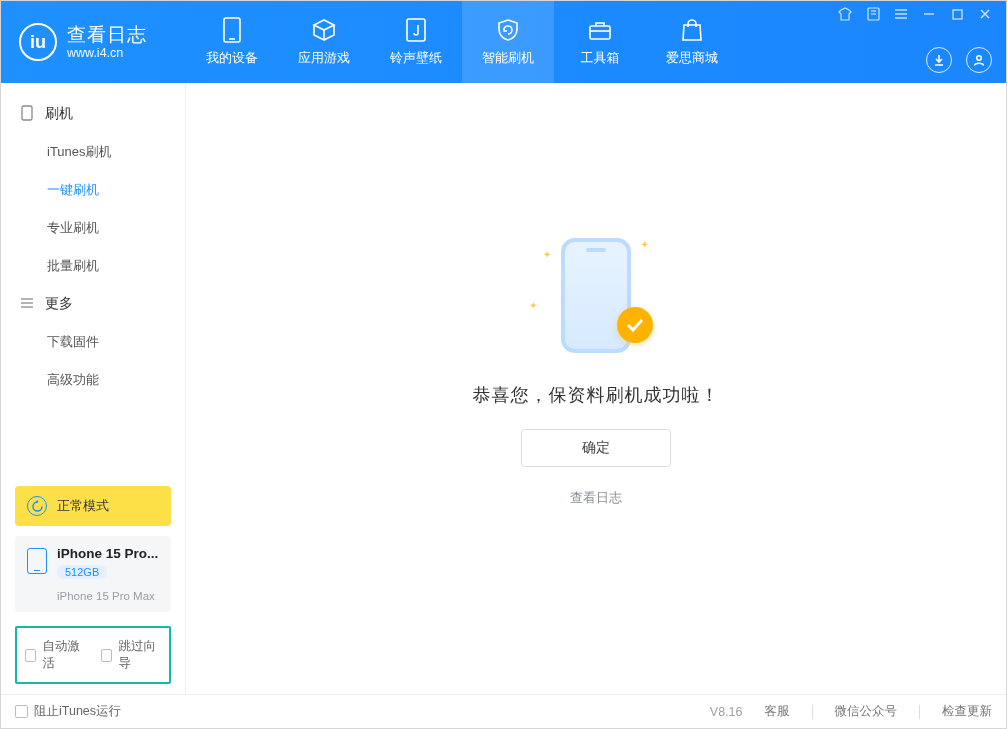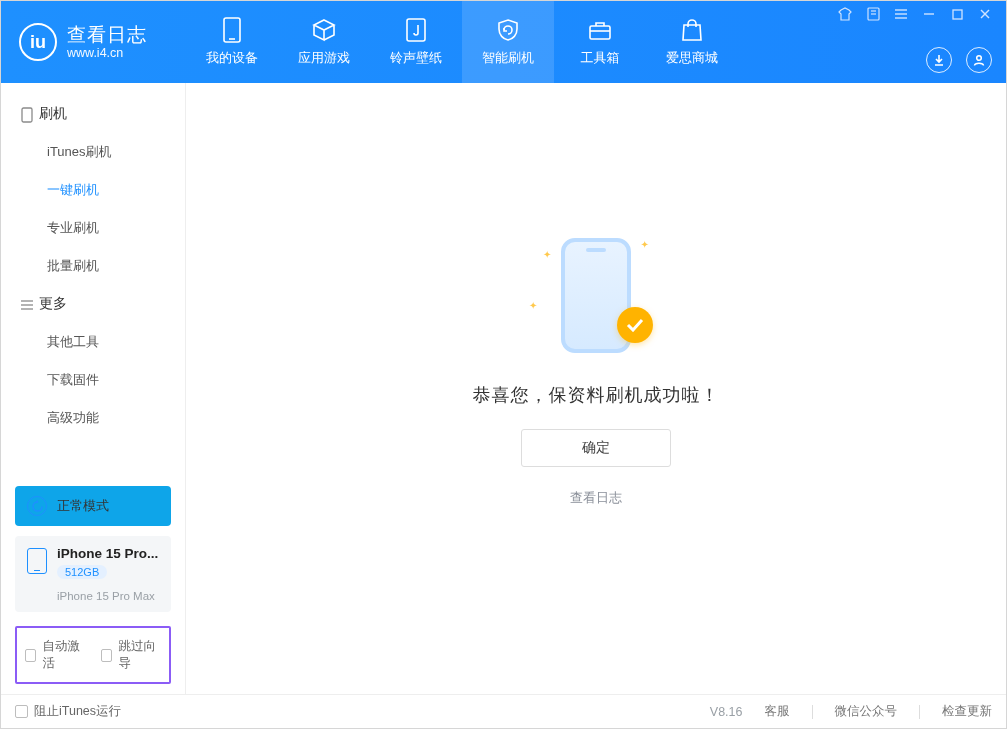--- a/index.html
+++ b/index.html
@@ -22,36 +22,36 @@
   .win-btn { width:14px; height:14px; display:flex; align-items:center; justify-content:center; color:#cfe3ff; cursor:pointer; }
   .win-btn svg { stroke:#cfe3ff; }
   .hdr-btns { display:flex; gap:14px; align-items:center; }
   .circ-btn { width:26px; height:26px; border:1.6px solid rgba(255,255,255,.85); border-radius:50%; display:flex; align-items:center; justify-content:center; cursor:pointer; }
   .circ-btn svg { stroke:#fff; }
   
   .body { flex:1; display:flex; min-height:0; }
   
   .sidebar { width:185px; border-right:1px solid #eee; display:flex; flex-direction:column; }
   .side-top { flex:1; overflow:auto; padding-top:12px; }
-  .grp-head { display:flex; align-items:flex-end; gap:4px; padding:10px 18px; font-size:14px; color:#333; cursor:default; }
+  .grp-head { display:flex; align-items:flex-start; gap:10px; padding:10px 18px; font-size:14px; color:#333; cursor:default; }
   .grp-head .hicon { width:16px; height:16px; display:flex; align-items:center; justify-content:center; color:#8a8a8a; }
   .side-item { padding:10px 18px 10px 46px; font-size:13px; color:#555; cursor:pointer; }
   .side-item.active { color:#1E90FF; }
   .side-bottom { padding:12px 14px 10px; }
-  .status-card { background:#0ea5e9; border-radius:4px; padding:10px 12px; display:flex; align-items:center; gap:10px; margin-bottom:10px; }
+  .status-card { background:#fde047; border-radius:4px; padding:10px 12px; display:flex; align-items:center; gap:10px; margin-bottom:10px; }
   .status-ico { width:20px; height:20px; border:1.5px solid #1E90FF; border-radius:50%; display:flex; align-items:center; justify-content:center; }
   .status-ico svg { stroke:#1E90FF; }
   .status-text { font-size:13px; color:#333; font-weight:500; }
   .device-card { background:#f4f6f8; border-radius:4px; padding:10px 12px; display:flex; gap:10px; }
   .dev-ico { width:20px; height:26px; border:1.5px solid #1E90FF; border-radius:3px; position:relative; margin-top:2px; flex:none; }
   .dev-ico::after { content:""; position:absolute; bottom:2px; left:50%; transform:translateX(-50%); width:6px; height:1.5px; background:#1E90FF; }
   .dev-name { font-size:13.5px; font-weight:600; color:#222; }
   .dev-badge { display:inline-block; margin-top:4px; font-size:11px; color:#1E90FF; background:#e4f0ff; border-radius:9px; padding:1px 8px; }
   .dev-sub { font-size:11.5px; color:#9aa0a6; margin-top:10px; }
-  .opt-box { border:2px solid #8b5cf6; border-radius:2px; padding:10px 8px; margin-top:14px; display:flex; gap:16px; }
+  .opt-box { border:2px solid #14b8a6; border-radius:2px; padding:10px 8px; margin-top:14px; display:flex; gap:16px; }
   .chk { display:flex; align-items:center; gap:6px; font-size:12.5px; color:#666; cursor:pointer; }
   .chk-box { width:13px; height:13px; border:1px solid #bdbdbd; border-radius:2px; background:#fff; }
   
   .main { flex:1; display:flex; flex-direction:column; align-items:center; justify-content:center; gap:22px; padding-bottom:40px; }
   .illus { width:150px; height:130px; position:relative; display:flex; align-items:center; justify-content:center; }
   .phone { width:70px; height:115px; border:4px solid #bcdcff; border-radius:14px; background:linear-gradient(180deg,#e8f3ff,#d6eaff); position:relative; }
   .phone::before { content:""; position:absolute; top:6px; left:50%; transform:translateX(-50%); width:20px; height:4px; background:#bcdcff; border-radius:3px; }
   .check-bubble { position:absolute; right:18px; bottom:18px; width:36px; height:36px; background:#ffb300; border-radius:50%; display:flex; align-items:center; justify-content:center; box-shadow:0 2px 6px rgba(255,179,0,.35); }
   .check-bubble svg { stroke:#fff; stroke-width:3; fill:none; }
   .spark { position:absolute; font-size:10px; color:#ffc94d; }
@@ -210,21 +210,20 @@
         <div class="grp-head">
           <span class="hicon">
               <svg width="14" height="12" viewBox="0 0 14 12" fill="none" stroke="#8a8a8a">
                 <line x1="1" y1="2" x2="13" y2="2" stroke-width="1.3"></line>
                 <line x1="1" y1="6" x2="13" y2="6" stroke-width="1.3"></line>
                 <line x1="1" y1="10" x2="13" y2="10" stroke-width="1.3"></line>
               </svg>
             </span>
           <span>更多</span>
         </div>
-        <div class="side-item">其他工具</div>
         <div class="side-item">下载固件</div>
         <div class="side-item">高级功能</div>
       </div>
 
       <div class="side-bottom">
         <div class="status-card">
           <span class="status-ico">
               <svg width="13" height="13" viewBox="0 0 13 13" fill="none">
                 <path d="M11 6.5 A4.5 4.5 0 1 1 6.5 2" stroke-width="1.4"></path>
                 <path d="M6 0.5 L6.5 2 L5 2.5" stroke-width="1.4"></path>

